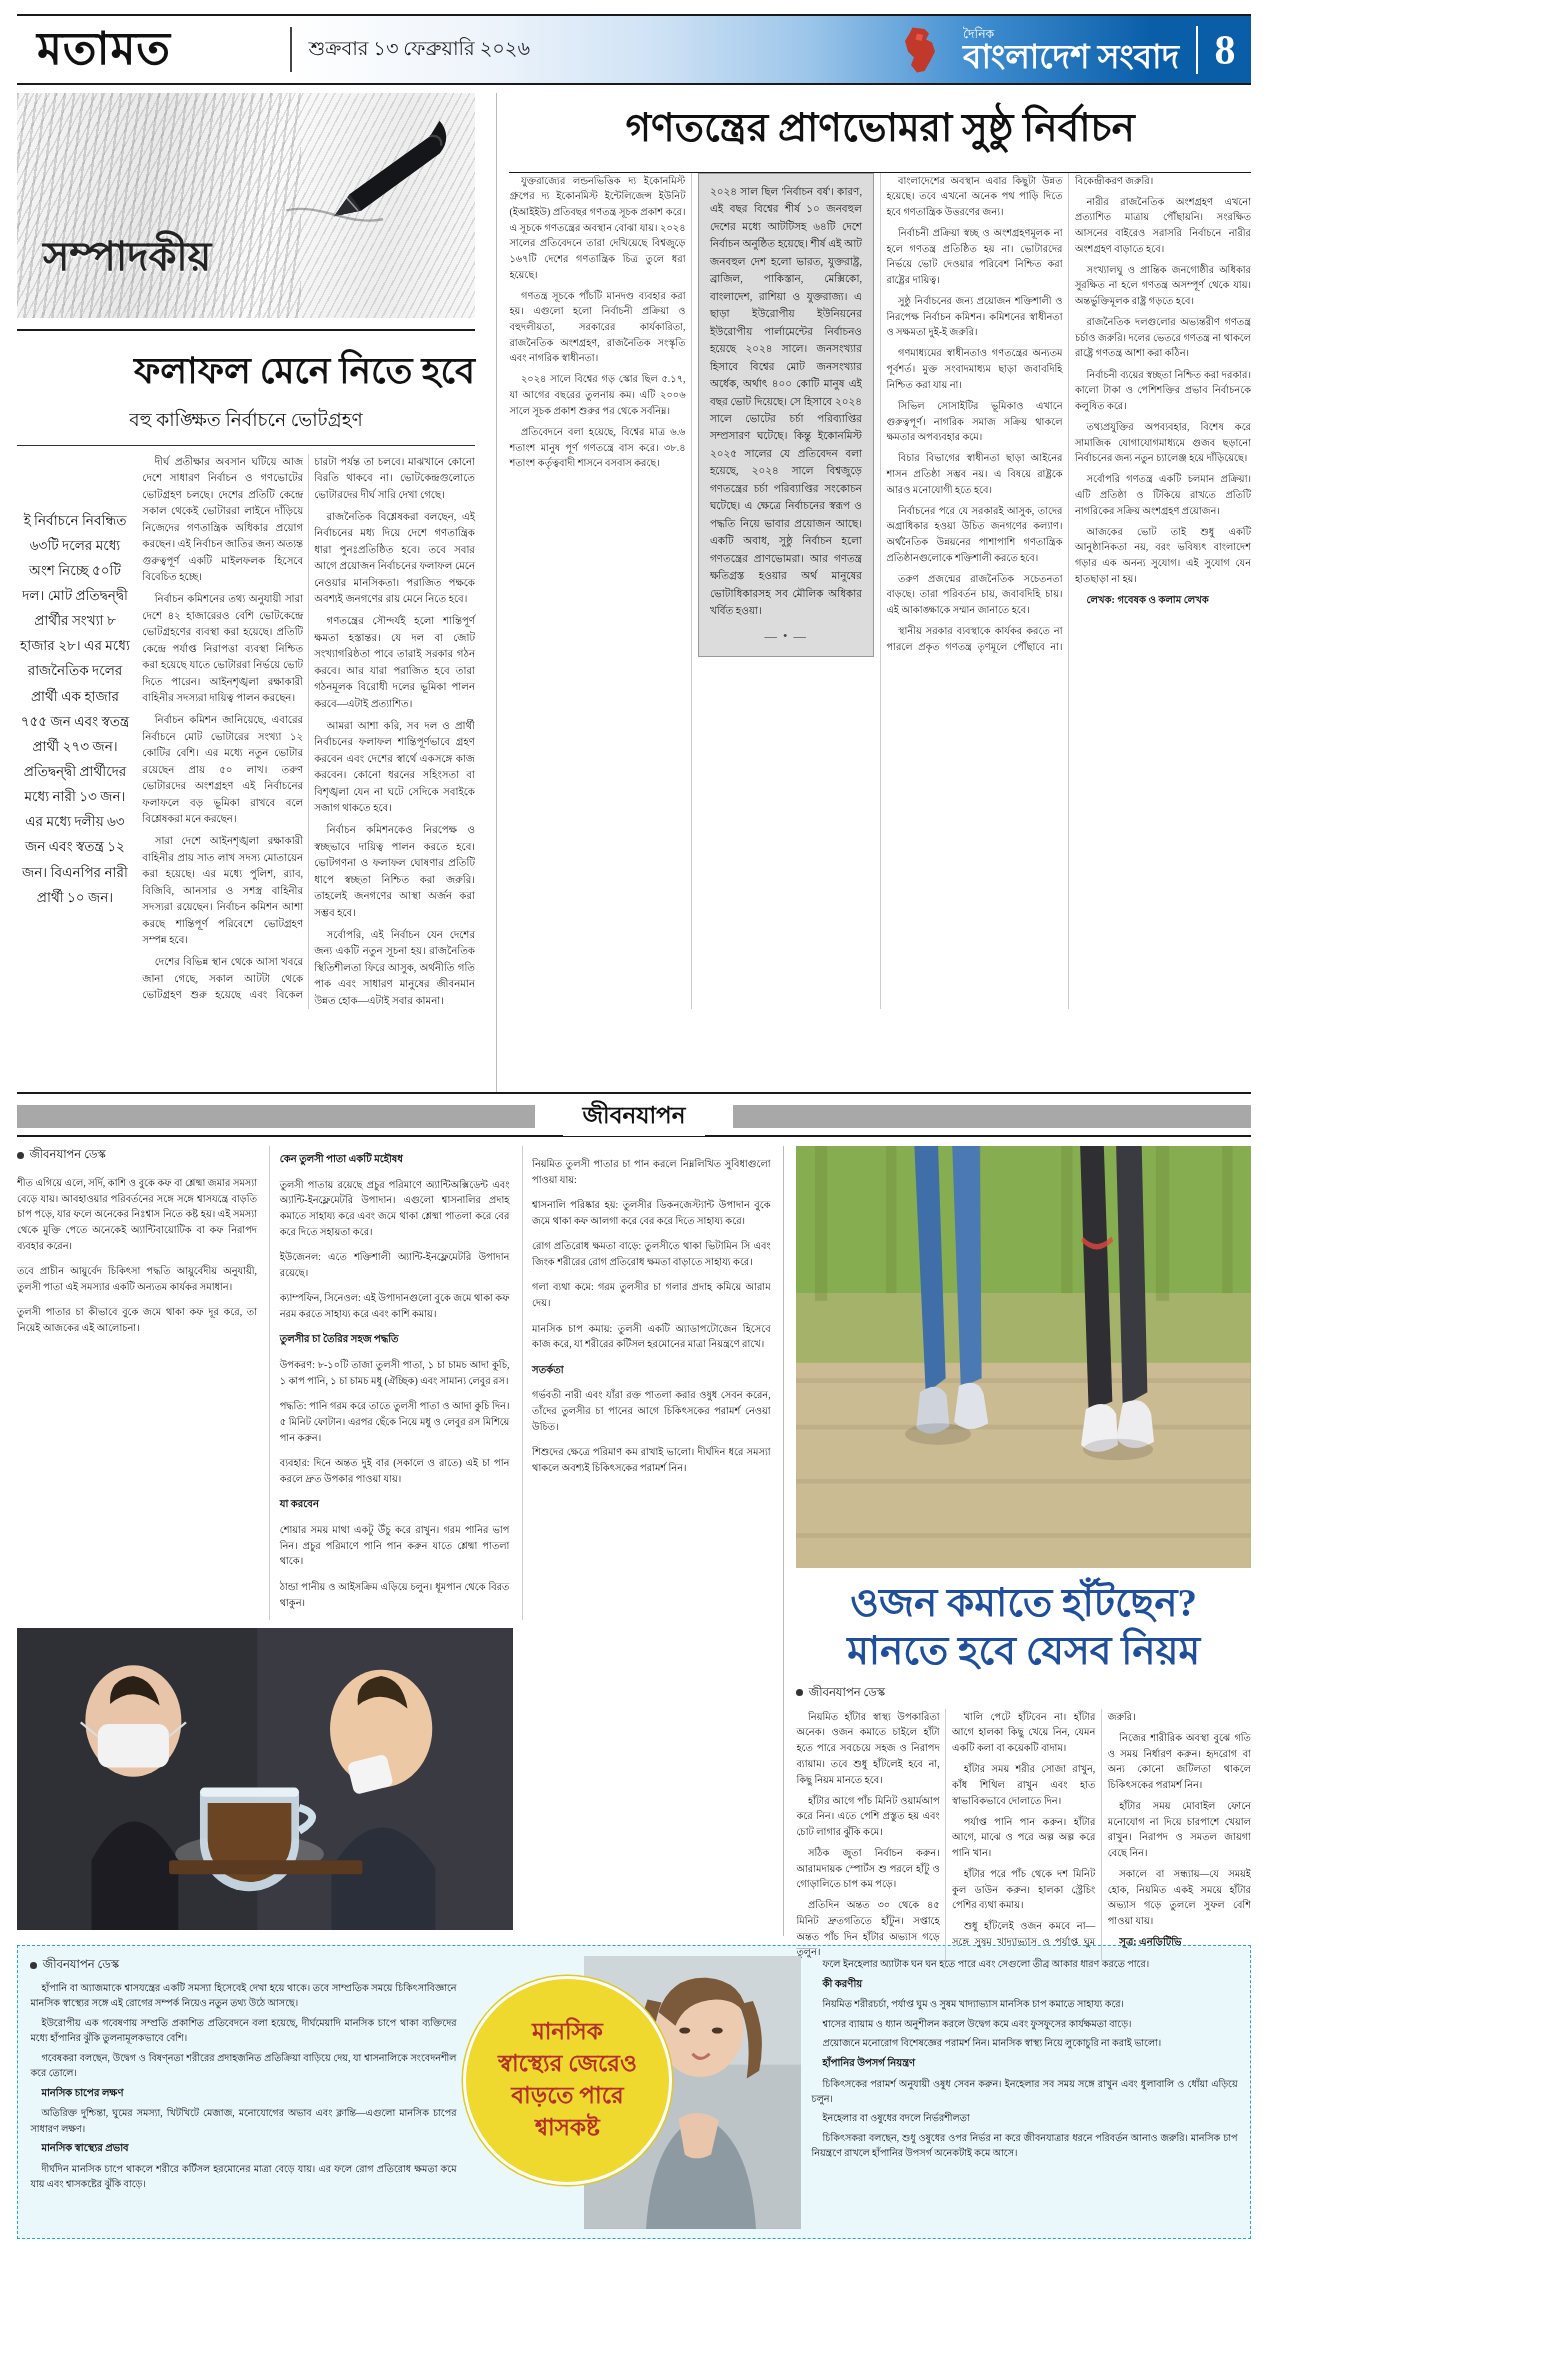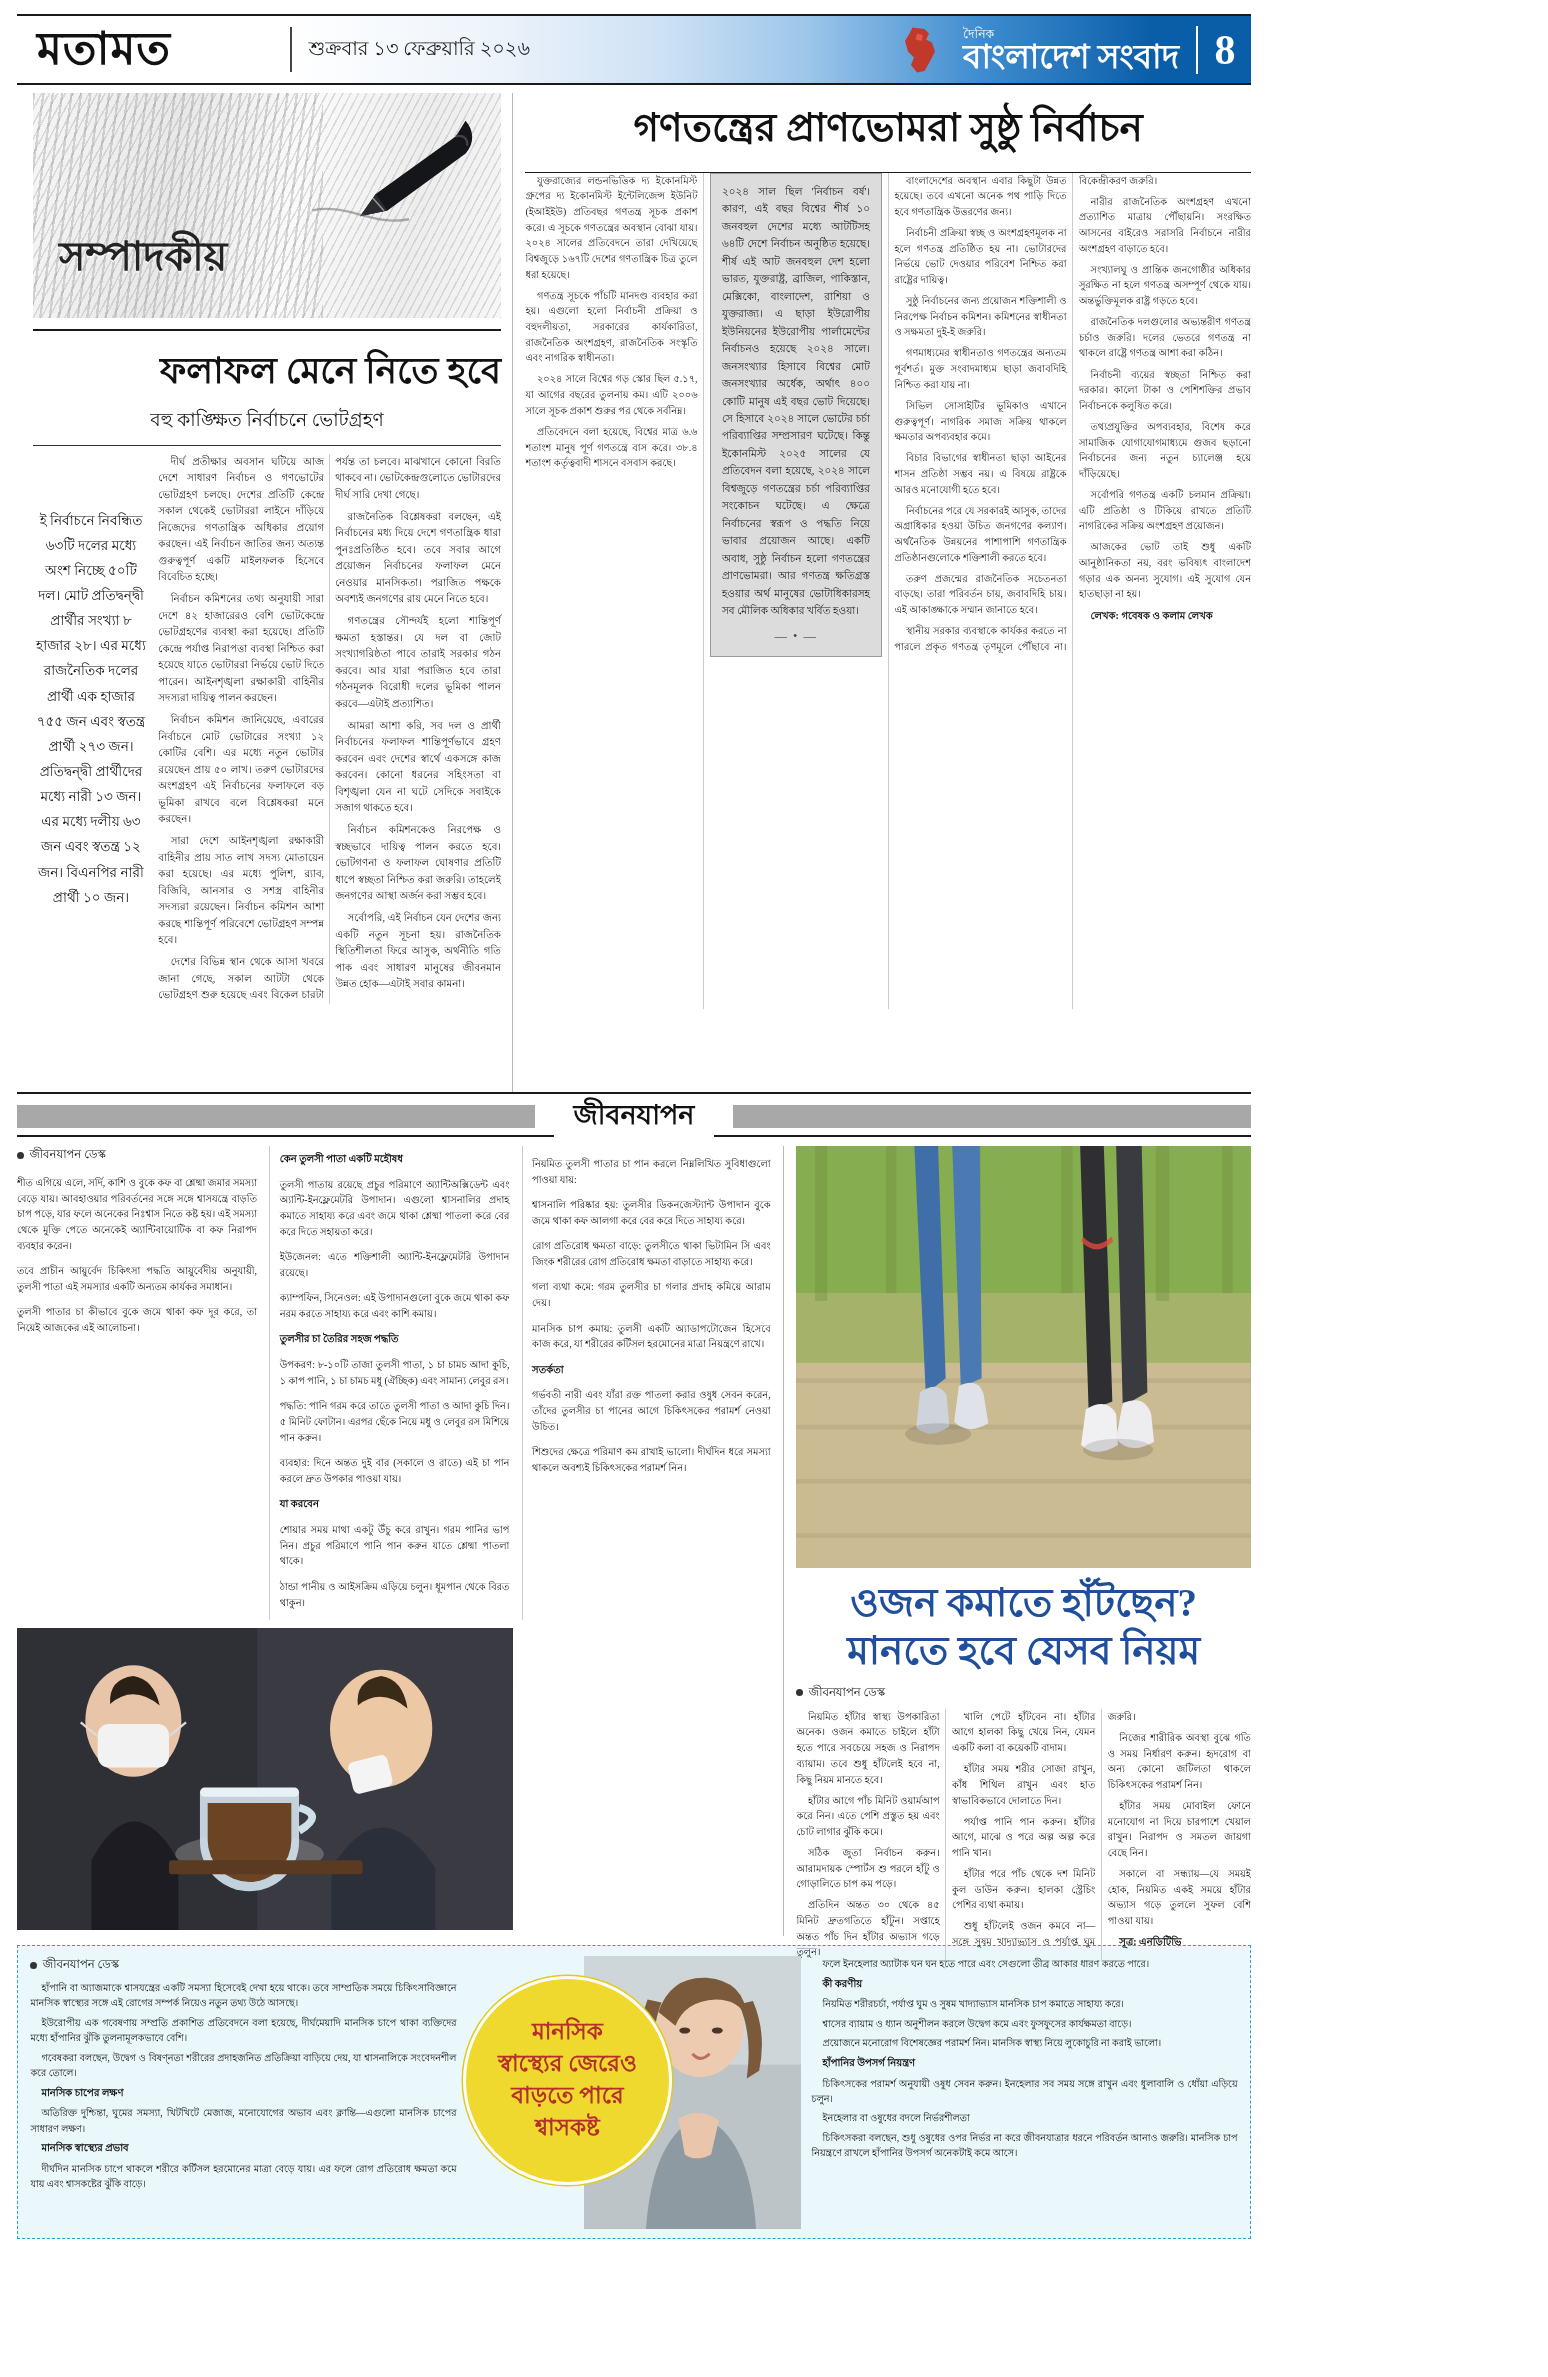--- a/index.html
+++ b/index.html
@@ -34,21 +34,21 @@
   .brand-wrap { display:flex; align-items:center; gap:19px; }
   .brand-map { width:45px; height:48px; }
   .brand-text { display:flex; flex-direction:column; align-items:flex-start; }
   .brand-small { font-size:12.4px; color:#ffffff; font-family:"Liberation Serif", serif; margin-bottom:-3.1px; }
   .brand-big { font-size:33px; color:#ffffff; font-weight:bold; font-family:"Liberation Serif", serif; line-height:1; }
   .mast-sep2 { width:1.5px; height:48px; background:#ffffff; margin:0 17px; }
   .page-num { font-size:42px; font-weight:bold; color:#ffffff; font-family:"Liberation Serif", serif; padding-right:9.3px; }
 
   
   .top-section { display:flex; margin-top:7.7px; height:999px; }
-  .editorial-col { width:480px; padding-right:11px; border-right:0.8px solid #b9b9b9;margin-left:16px; }
+  .editorial-col { width:480px; padding-right:21px; border-right:0.8px solid #b9b9b9; }
   .lead-col { flex:1; padding-left:12.4px; }
 
   
   .edit-art {
     height:225px; width:100%;
     background:linear-gradient(100deg,#f6f6f6 0%,#e8e8e8 30%,#fafafa 55%,#ededed 80%,#f7f7f7 100%);
     position:relative; overflow:hidden;
   }
   .edit-art .hatch {
     position:absolute; inset:0;
@@ -118,21 +118,21 @@
     margin-top:4.6px; height:36px; position:relative;
     display:flex; align-items:center; justify-content:center;
   }
   .section-banner .lbar, .section-banner .rbar {
     position:absolute; top:6.2px; height:23px; background:#a8a8a8;
   }
   .section-banner .lbar { left:0; width:42%; }
   .section-banner .rbar { right:0; width:42%; }
   .section-banner .title {
     position:relative; z-index:2; background:#fff; padding:0 20px;
-    font-size:27px; font-weight:bold; font-family:"Liberation Serif", serif;
+    font-size:23px; font-weight:bold; font-family:"Liberation Serif", serif;
   }
   .hr-thick { height:2.3px; background:#1a1a1a; }
 
   
   .mid-section { display:flex; margin-top:9.3px; height:790px; }
   .mid-left { width:767px; padding-right:12.4px; border-right:0.8px solid #b9b9b9; }
   .mid-right { flex:1; padding-left:12.4px; }
 
   .mid-head {
     font-size:40px; font-weight:bold; font-family:"Liberation Serif", serif;

